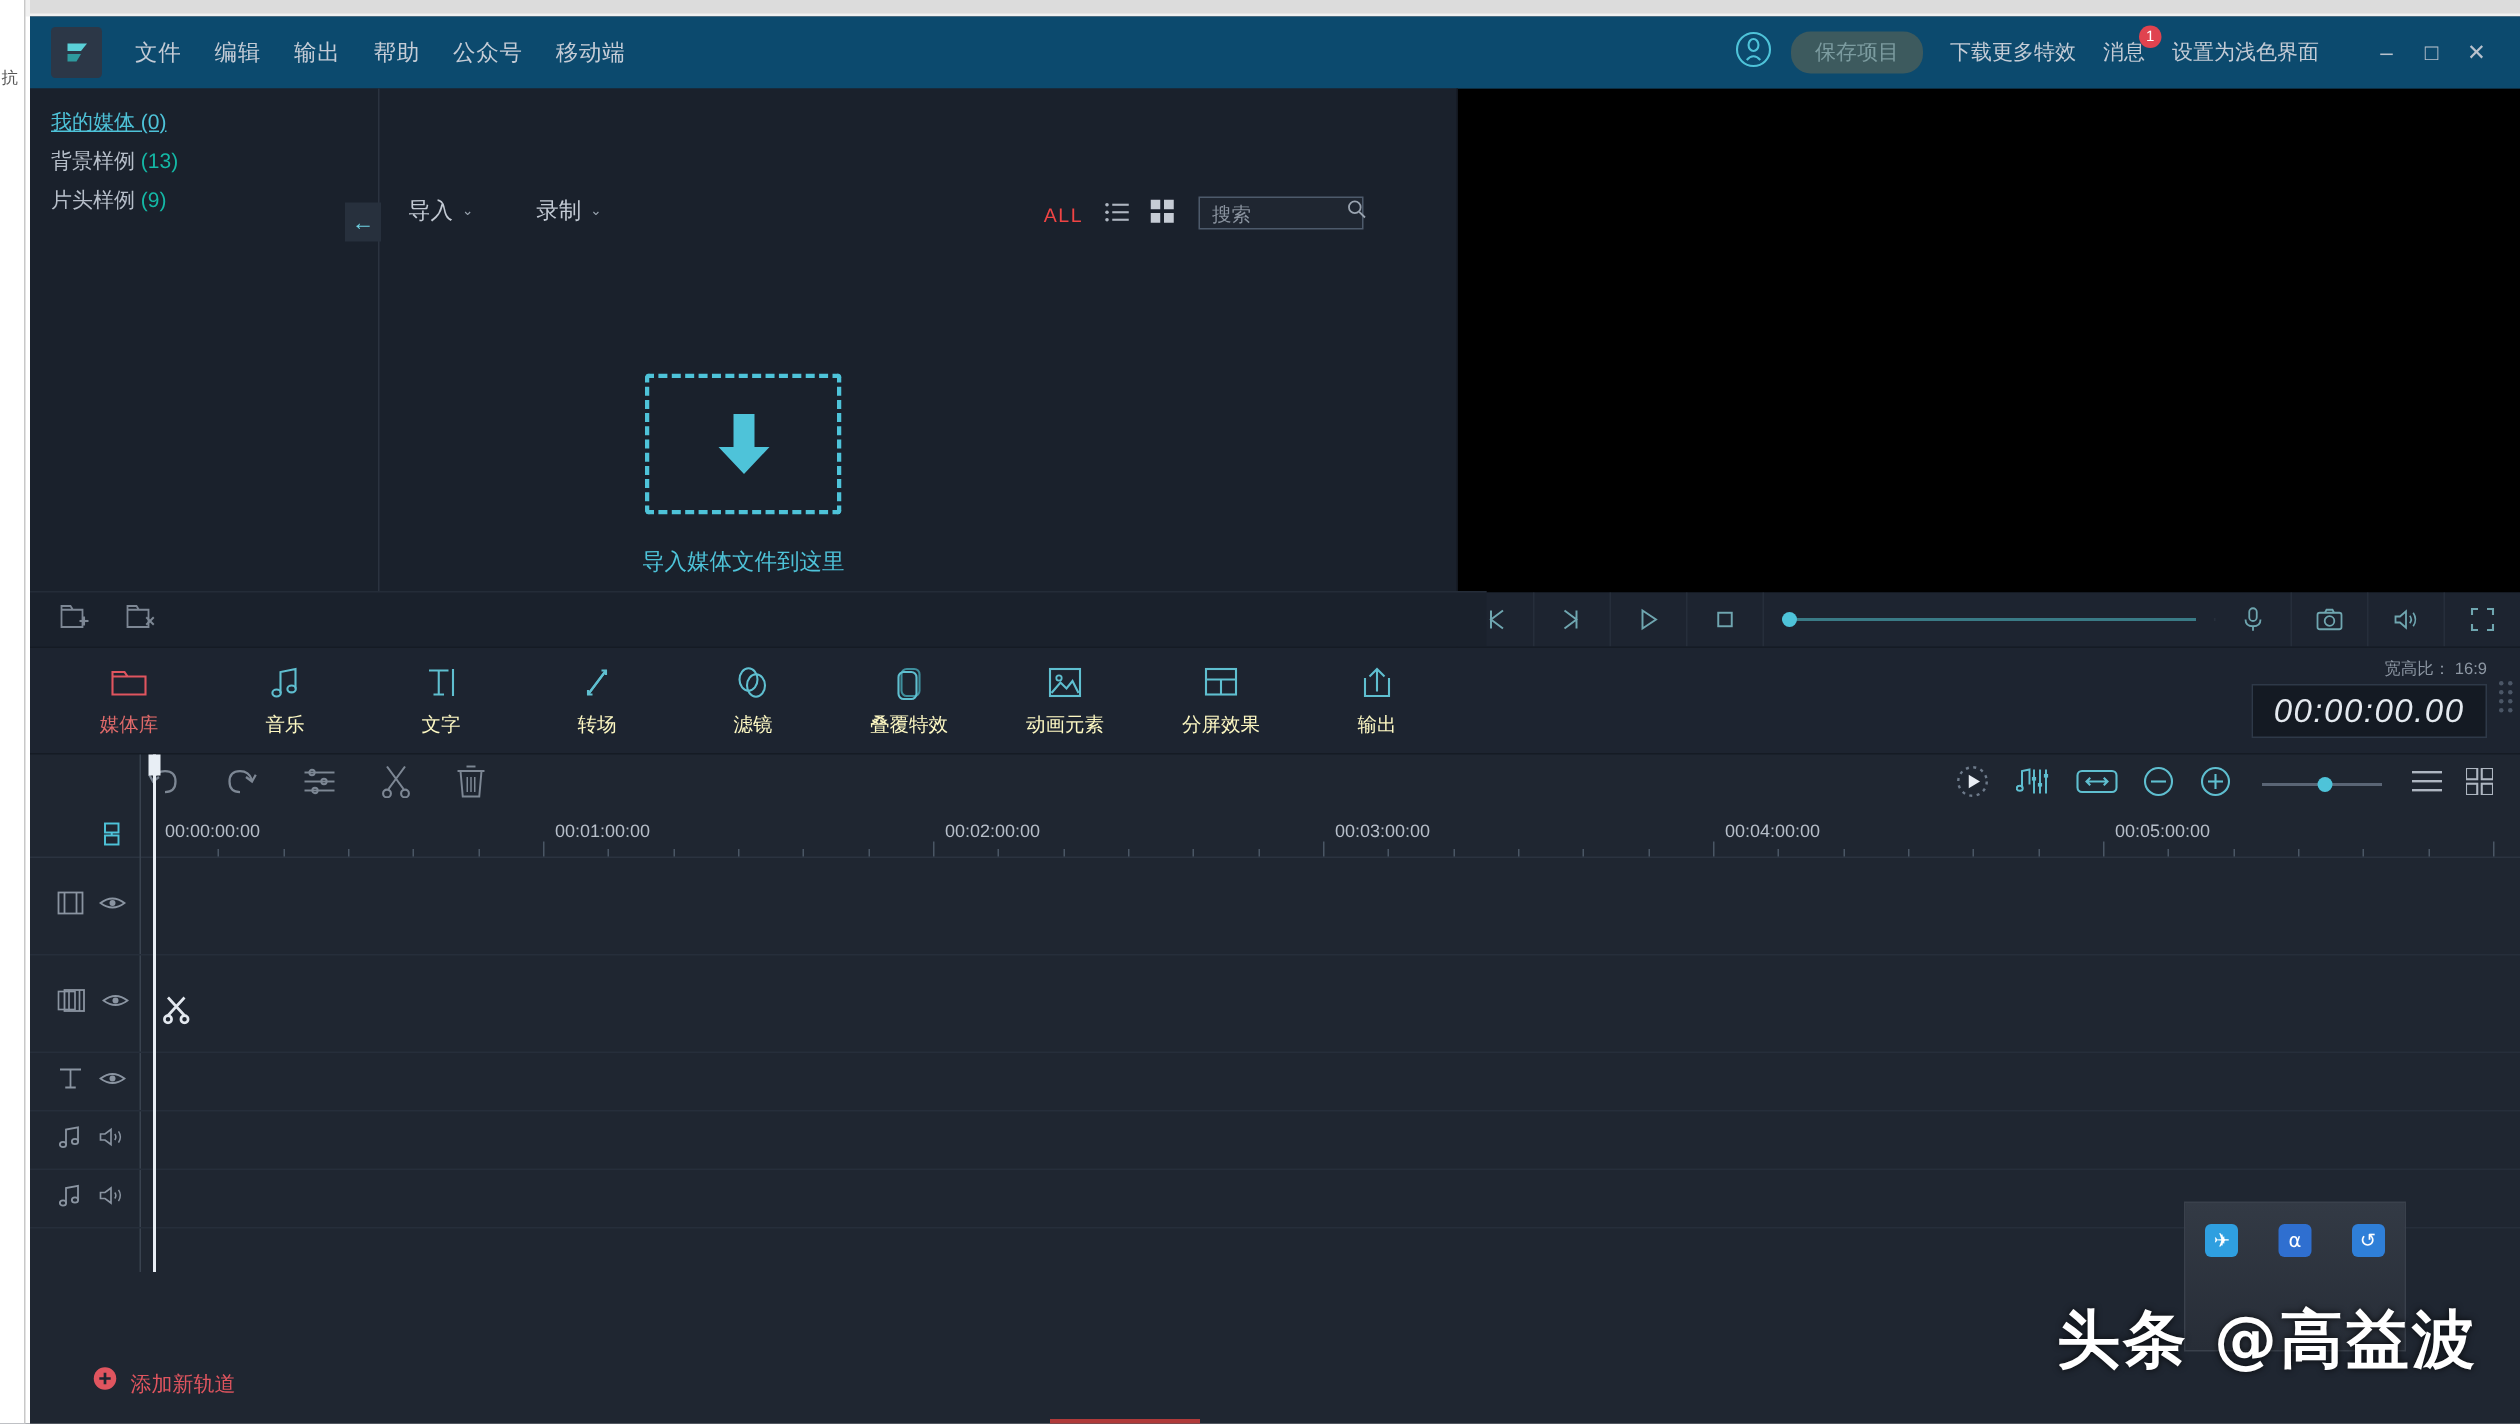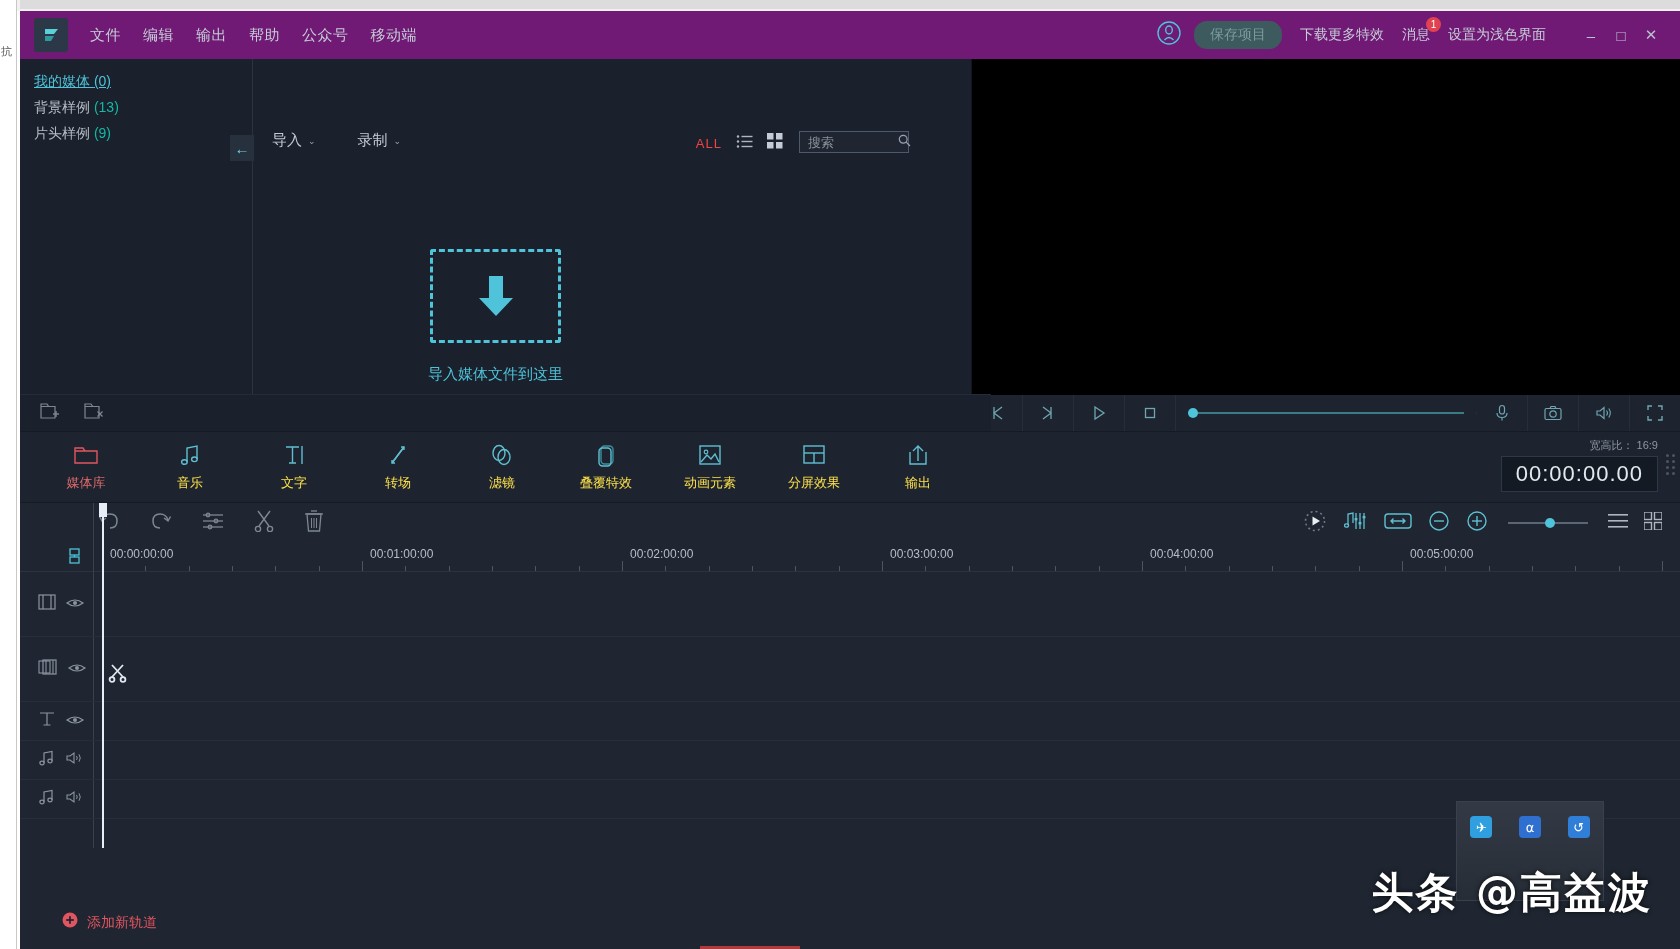--- a/index.html
+++ b/index.html
@@ -17,21 +17,21 @@
   #desktop-topline2{position:absolute;left:20px;top:0;width:1660px;height:9px;background:#dcdcdc;}
   #desktop-char{position:absolute;left:1px;top:44px;font-size:11px;color:#555;}
 
   
   #app{
     position:absolute;left:20px;top:11px;width:1660px;height:938px;
     background:#1d2430;color:#cfd6e0;
   }
 
   
-  #menubar{position:relative;height:48px;background:#701a75;display:flex;align-items:center;}
+  #menubar{position:relative;height:48px;background:#0c4a6e;display:flex;align-items:center;}
   #logo{width:34px;height:34px;margin-left:14px;background:#2c3747;border-radius:3px;
         display:flex;align-items:center;justify-content:center;}
   .menu-item{font-size:15px;color:#c5ccd6;margin-left:22px;cursor:default;letter-spacing:.5px;}
   .menu-item:first-of-type{margin-left:28px;}
   #menu-right{position:absolute;right:0;top:0;height:48px;display:flex;align-items:center;}
   #avatar-icon{margin-right:12px;}
   #save-project{background:#3d5a5e;color:#7c9ca0;border:none;border-radius:13px;
       font-size:14px;padding:5px 16px;font-family:inherit;cursor:pointer;}
   .menu-right-item{font-size:14px;color:#c5ccd6;margin-left:18px;position:relative;cursor:pointer;}
   #msg-badge{position:absolute;right:-11px;top:-9px;background:#e0434f;color:#fff;
@@ -80,26 +80,26 @@
   .pv-btn{width:50px;color:#5d8f99;}
   #pv-slider{flex:1;display:flex;align-items:center;padding:0 12px;border-right:1px solid #262e3b;}
   #pv-track{flex:1;height:2px;background:#3a7b86;position:relative;}
   #pv-knob{position:absolute;left:0;top:-4px;width:10px;height:10px;border-radius:50%;background:#4ec3d9;}
 
   
   #effectbar{height:70px;background:#1d2430;display:flex;align-items:center;position:relative;
      border-top:1px solid #151b24;}
   .eff{width:104px;text-align:center;cursor:pointer;}
   .eff .ico{height:26px;display:flex;align-items:center;justify-content:center;}
-  .eff .lbl{font-size:13px;color:#fde047;margin-top:6px;}
+  .eff .lbl{font-size:13px;color:#fef9c3;margin-top:6px;}
   .eff.active .lbl{color:#e06a6a;}
   #ratio-area{position:absolute;right:22px;top:6px;text-align:right;}
   #ratio-text{font-size:11px;color:#8d97a3;margin-bottom:3px;}
   #timecode{background:#141a23;border:1px solid #2e3948;color:#e4e9ef;font-size:22px;
-      padding:4px 14px;letter-spacing:1px;font-family:"Liberation Sans",sans-serif;}
+      padding:4px 14px;letter-spacing:1px;font-family:"Liberation Sans",sans-serif;font-style:italic;}
   #grip{position:absolute;right:4px;top:22px;width:10px;display:grid;grid-template-columns:3px 3px;gap:3px;}
   .gd{width:3px;height:3px;border-radius:50%;background:#4b5666;}
 
   
   #timeline{background:#1f2631;height:447px;position:relative;border-top:1px solid #151b24;}
   #tl-toolbar{height:40px;display:flex;align-items:center;padding-left:78px;gap:30px;position:relative;}
   .tl-ico{cursor:pointer;color:#7d8794;}
   #tl-right{position:absolute;right:18px;top:0;height:40px;display:flex;align-items:center;gap:16px;}
   #zoom-slider{width:80px;height:2px;background:#5a6575;position:relative;margin:0 4px;}
   #zoom-knob{position:absolute;left:42px;top:-4px;width:10px;height:10px;border-radius:50%;background:#4ec3d9;}

